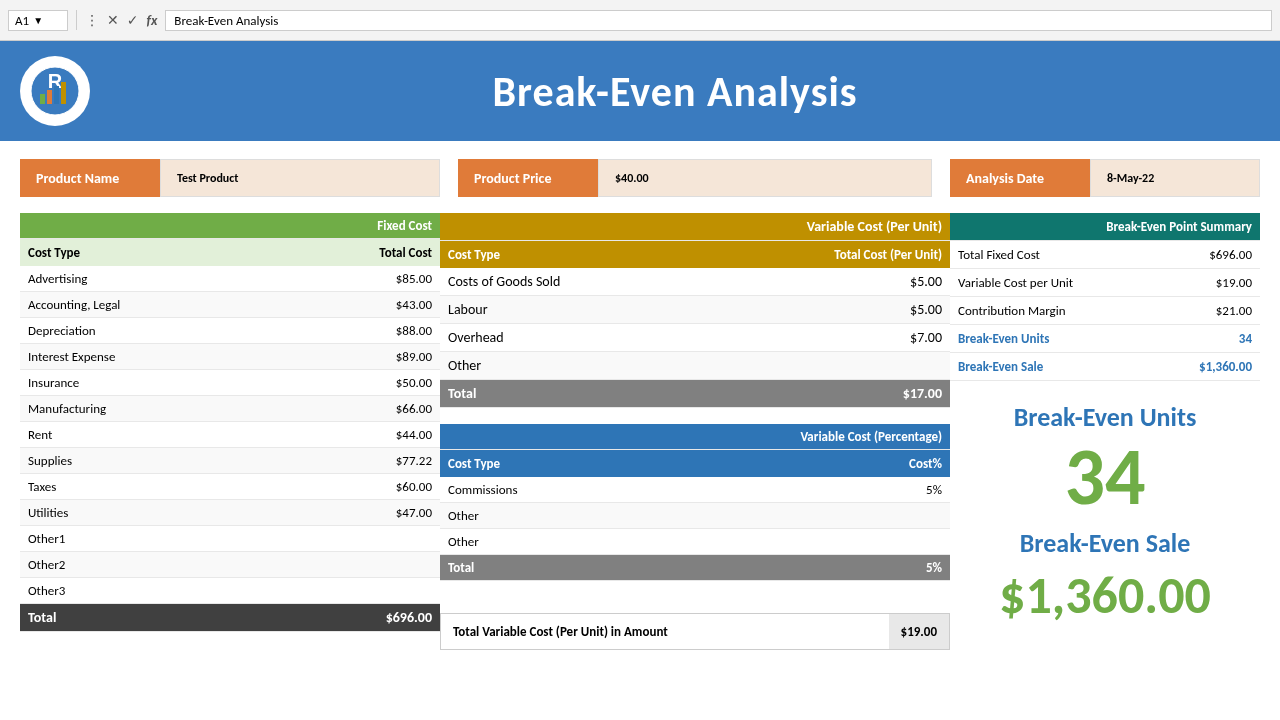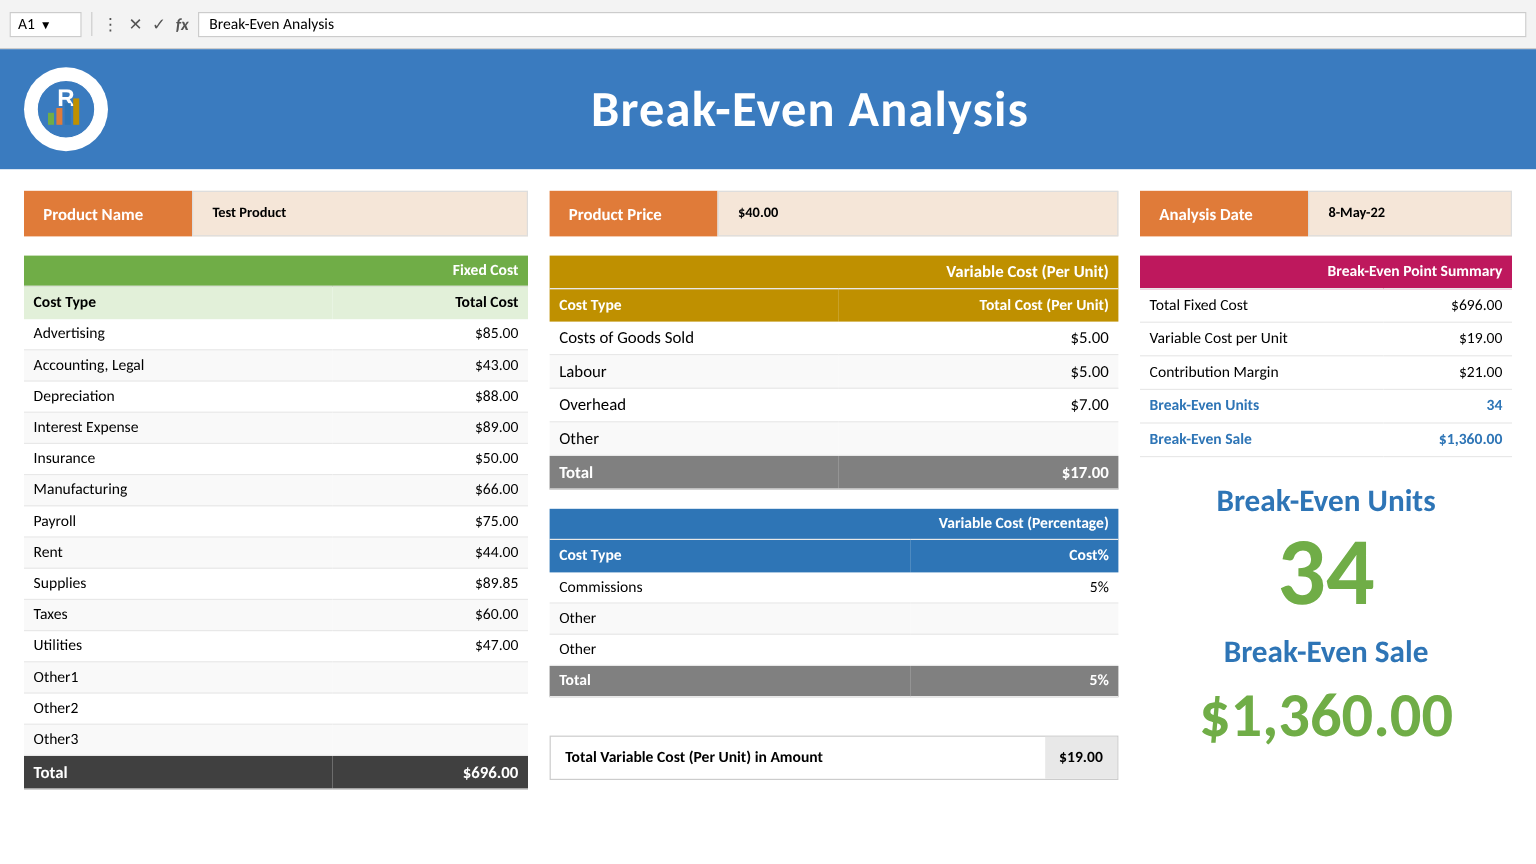--- a/index.html
+++ b/index.html
@@ -142,21 +142,21 @@
     .total-var-value {
       padding: 10px 12px; font-weight: bold; font-size: 13px;
       background: #e8e8e8;
     }
 
     
     .bep-summary-table {
       width: 100%; border-collapse: collapse; margin-bottom: 20px;
     }
     .bep-summary-header td {
-      background: #be185d; color: #fff; font-weight: bold;
+      background: #0f766e; color: #fff; font-weight: bold;
       text-align: center; padding: 8px; font-size: 14px;
     }
     .bep-summary-table td {
       padding: 6px 8px; border-bottom: 1px solid #e8e8e8; font-size: 13px;
     }
     .bep-summary-table tr td:last-child { text-align: right; }
     .bep-units-row td, .bep-sale-row td {
       font-weight: bold; color: #2e75b6;
     }
 
@@ -182,21 +182,20 @@
     .middle-col { display: flex; flex-direction: column; gap: 16px; }
 
     
     .top-info-row {
       display: grid; grid-template-columns: 420px 1fr 310px;
       gap: 18px; padding: 0 20px; margin-top: 18px;
     }
     .content-area {
       padding: 0 20px;
       display: grid; grid-template-columns: 420px 1fr 310px;
-      gap: 18px;
     }
   </style>
 </head>
 <body>
 
 <div class="toolbar">
   <div class="cell-ref">
     <span>A1</span>
     <span style="font-size:10px;">▼</span>
   </div>
@@ -274,30 +273,26 @@
           </tr>
           <tr>
             <td>Insurance</td>
             <td>$50.00</td>
           </tr>
           <tr>
             <td>Manufacturing</td>
             <td>$66.00</td>
           </tr>
           <tr>
-            <td>Payroll</td>
-            <td>$75.00</td>
-          </tr>
-          <tr>
             <td>Rent</td>
             <td>$44.00</td>
           </tr>
           <tr>
             <td>Supplies</td>
-            <td>$89.85</td>
+            <td>$77.22</td>
           </tr>
           <tr>
             <td>Taxes</td>
             <td>$60.00</td>
           </tr>
           <tr>
             <td>Utilities</td>
             <td>$47.00</td>
           </tr>
           <tr>

